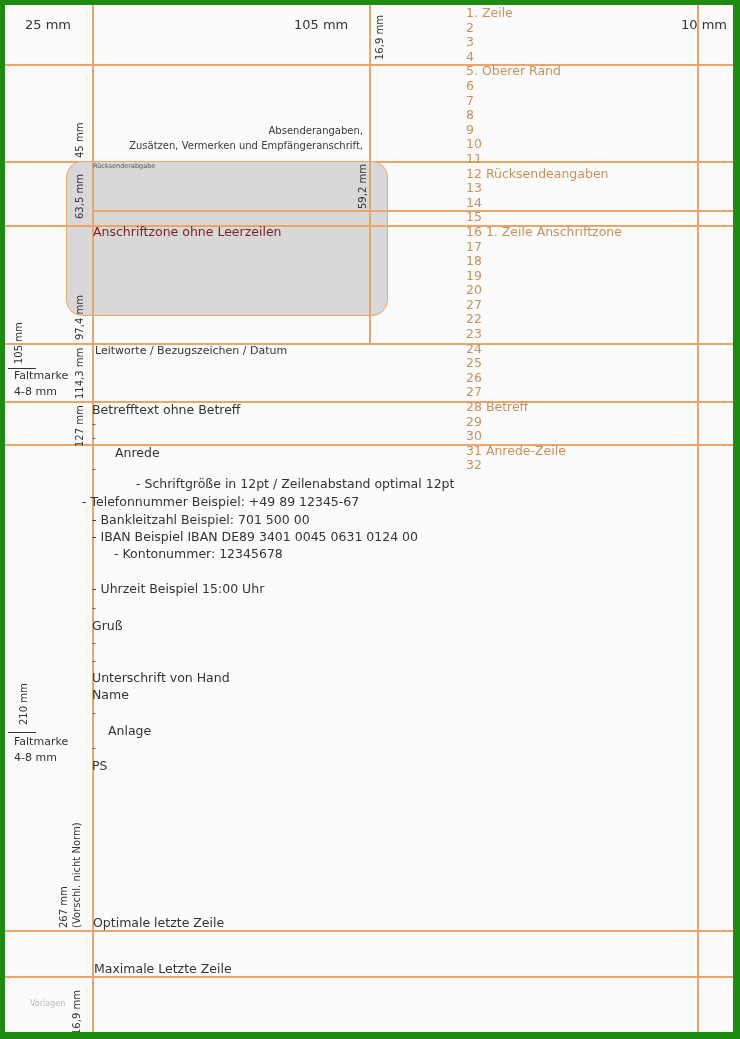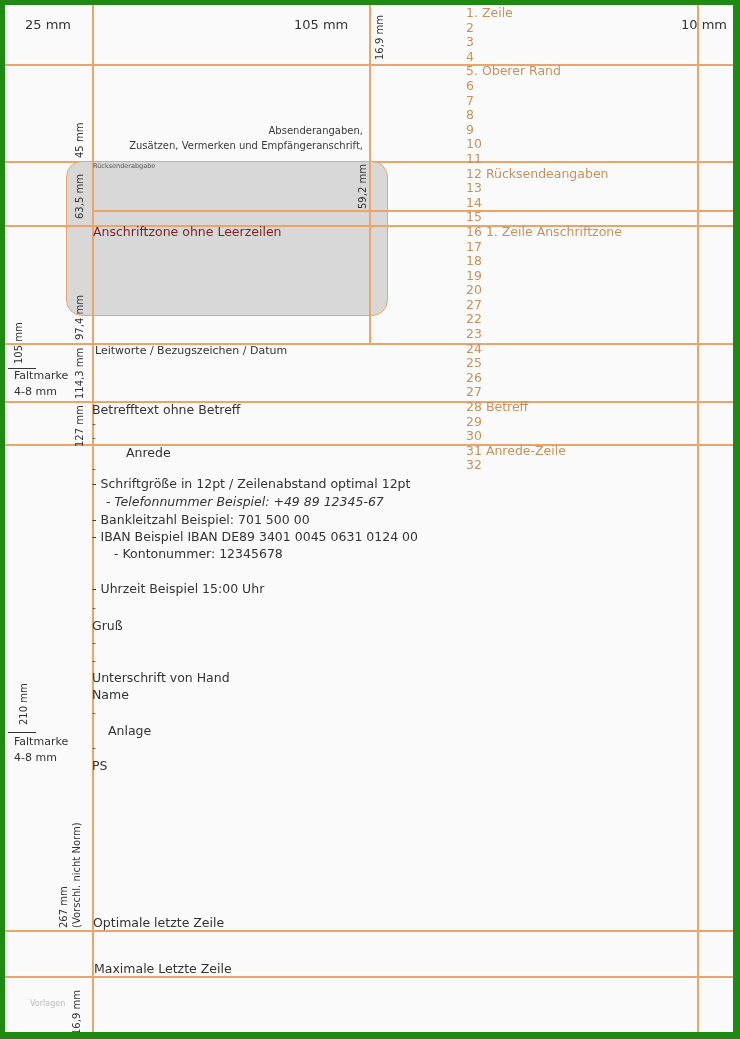--- a/index.html
+++ b/index.html
@@ -68,25 +68,25 @@
   <div class="t" style="left:9px; top:364px; font-size:11px; color:#333;">Faltmarke</div>
   <div class="t" style="left:9px; top:380px; font-size:11px; color:#333;">4-8 mm</div>
   <div class="tick" style="left:3px; top:727px; width:28px;"></div>
   <div class="t" style="left:9px; top:730px; font-size:11px; color:#333;">Faltmarke</div>
   <div class="t" style="left:9px; top:746px; font-size:11px; color:#333;">4-8 mm</div>
 
   <div class="t" style="left:90px; top:339px; font-size:11px; color:#333;">Leitworte / Bezugszeichen / Datum</div>
   <div class="t body-txt" style="left:87px; top:397px;">Betrefftext ohne Betreff</div>
   <div class="dash" style="top:412px;">-</div>
   <div class="dash" style="top:426px;">-</div>
-  <div class="t body-txt" style="left:87px; top:440px;padding-left:34px;">Anrede</div>
+  <div class="t body-txt" style="left:76px; top:440px;padding-left:34px;">Anrede</div>
   <div class="dash" style="top:457px;">-</div>
 
-  <div class="t body-txt" style="left:87px; top:471px;">- Schriftgröße in 12pt / Zeilenabstand optimal 12pt</div>
-  <div class="t body-txt" style="left:101px; top:489px;font-style:italic;">- Telefonnummer Beispiel: +49 89 12345-67</div>
+  <div class="t body-txt" style="left:87px; top:471px;padding-left:44px;">- Schriftgröße in 12pt / Zeilenabstand optimal 12pt</div>
+  <div class="t body-txt" style="left:77px; top:489px;">- Telefonnummer Beispiel: +49 89 12345-67</div>
   <div class="t body-txt" style="left:87px; top:507px;">- Bankleitzahl Beispiel: 701 500 00</div>
   <div class="t body-txt" style="left:87px; top:524px;">- IBAN Beispiel IBAN DE89 3401 0045 0631 0124 00</div>
   <div class="t body-txt" style="left:87px; top:541px;margin-left:22px;">- Kontonummer: 12345678</div>
   <div class="t body-txt" style="left:87px; top:576px;">- Uhrzeit Beispiel 15:00 Uhr</div>
   <div class="dash" style="top:596px;">-</div>
 
   <div class="t body-txt" style="left:87px; top:613px;">Gruß</div>
   <div class="dash" style="top:631px;">-</div>
   <div class="dash" style="top:649px;">-</div>
   <div class="t body-txt" style="left:87px; top:665px;">Unterschrift von Hand</div>

